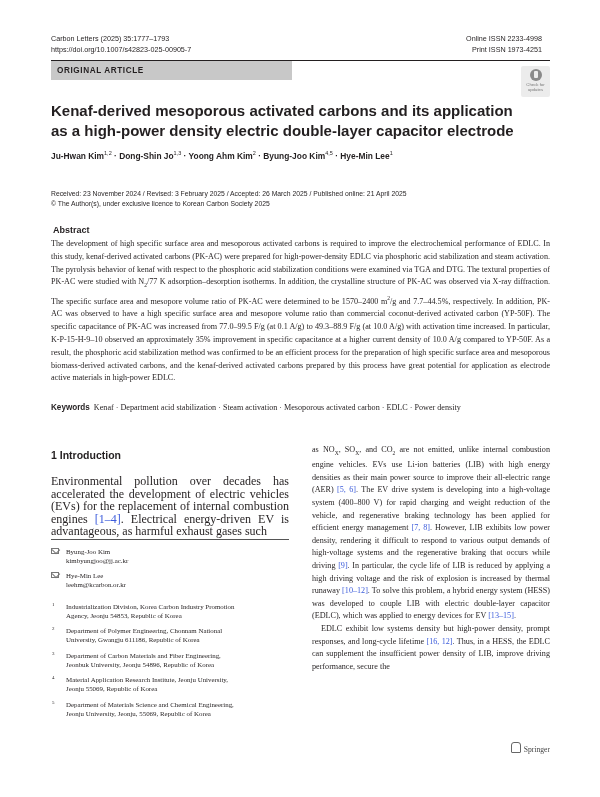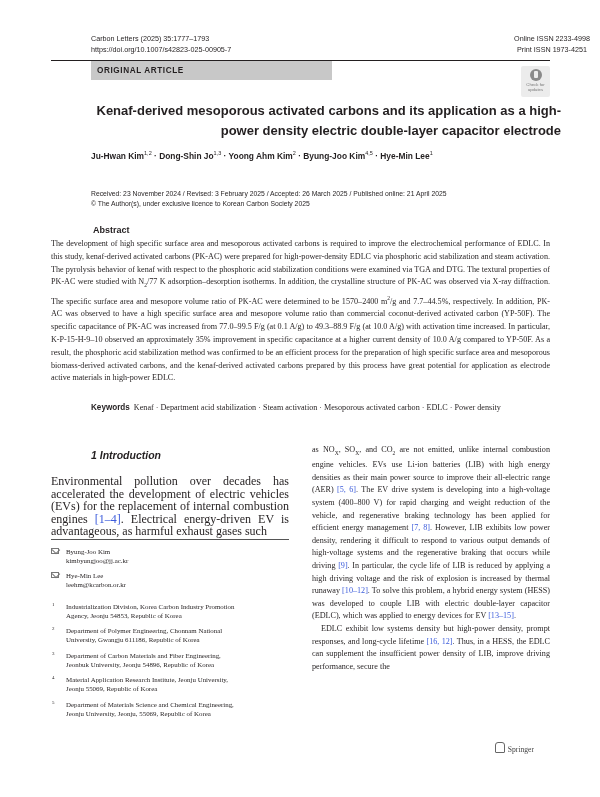--- a/index.html
+++ b/index.html
@@ -1,60 +1,60 @@
 <!DOCTYPE html>
 <html><head>
 <meta charset="utf-8">
 <style>
   html, body { margin: 0; padding: 0; background: #ffffff; }
   body { width: 600px; height: 797px; position: relative; overflow: hidden; color: #231f20; }
   .page { position: absolute; left: 51px; top: 0; width: 499px; }
-  .sans { font-family: "Liberation Sans", "DejaVu Sans", sans-serif; margin-left: 40px; }
+  .sans { font-family: "Liberation Sans", "DejaVu Sans", sans-serif; }
   .serif { font-family: "Liberation Serif", "DejaVu Serif", serif; }
 
   .hdr { position: absolute; top: 33px; left: 0; width: 499px; font-size: 7.2px; line-height: 11px; }
   .hdr .left { position: absolute; left: 0; top: 0; }
-  .hdr .right { position: absolute; right: 0; top: 0; text-align: center; }
+  .hdr .right { position: absolute; right: 8px; top: 0; text-align: right; }
   .rule { position: absolute; top: 60px; left: 0; width: 499px; height: 1px; background: #231f20; }
   .banner { position: absolute; top: 61px; left: 0; width: 241px; height: 19px; background: #c8c8c8;
             font-size: 8.2px; font-weight: bold; letter-spacing: 0.6px; line-height: 19px; padding-left: 6px; box-sizing: border-box; }
   .badge { position: absolute; top: 66px; right: 0; width: 29px; height: 31px; background: #ececec; border-radius: 2px;
            font-size: 4.3px; color: #777; text-align: center; line-height: 4.6px; }
   .badge .ico { width: 12px; height: 12px; border-radius: 50%; background: #8a8a8a; margin: 3px auto 2px; position: relative; }
   .badge .ico::after { content: ""; position: absolute; left: 4px; top: 2px; width: 4px; height: 7px; background: #ececec; border-radius: 1px; }
 
-  .title { position: absolute; top: 101px; left: 0; width: 470px; font-size: 13px; font-weight: bold; line-height: 20px; text-align: right; }
+  .title { position: absolute; top: 101px; left: 0; width: 470px; font-size: 15px; font-weight: bold; line-height: 20px; }
   .authors { position: absolute; top: 150px; left: 0; font-size: 8.4px; font-weight: bold; }
   .authors sup { font-size: 5.5px; font-weight: normal; }
   .dates { position: absolute; top: 189px; left: 0; font-size: 6.8px; line-height: 10px; }
 
   .abs-h { position: absolute; top: 225px; left: 2px; font-size: 9px; font-weight: bold; }
   .abs { position: absolute; top: 238px; left: 0; width: 499px; font-size: 8.15px; line-height: 12.8px; text-align: justify; }
   .kw { position: absolute; top: 403px; left: 0; width: 499px; font-size: 8.15px; }
   .kw .lab { font-weight: bold; margin-right: 4px; }
 
-  .sec { position: absolute; top: 449px; left: 0; font-size: 10.5px; font-weight: bold; font-style: italic; }
+  .sec { position: absolute; top: 449px; left: 0; font-size: 10.5px; font-weight: bold; }
   .col1 { position: absolute; top: 475px; left: 0; width: 238px; font-size: 12px; line-height: 12.6px; text-align: justify; }
   .col2 { position: absolute; top: 444px; left: 261px; width: 238px; font-size: 8.15px; line-height: 12.6px; text-align: justify; }
   .col2 p { margin: 0; }
   .col2 p.ind { text-indent: 9px; }
   .cite { color: #3b5bdb; }
   sub { font-size: 5.5px; }
   sup.s { font-size: 5.5px; }
 
   .fn-rule { position: absolute; top: 539px; left: 0; width: 238px; height: 1px; background: #555; }
   .corr { position: absolute; left: 0; width: 238px; font-size: 6.9px; line-height: 9.2px; }
   .corr .env { position: absolute; left: 0; top: 1px; width: 8px; height: 6px; border: 0.8px solid #777; box-sizing: border-box; }
   .corr .env::after { content: ""; position: absolute; left: 0.5px; top: -2px; width: 5px; height: 5px; border-right: 0.8px solid #777; border-bottom: 0.8px solid #777; transform: rotate(45deg); transform-origin: center; }
   .corr .txt { position: absolute; left: 15px; top: 0; }
   .aff { position: absolute; left: 0; width: 238px; font-size: 6.9px; line-height: 9.2px; }
   .aff .num { position: absolute; left: 1px; top: -2px; font-size: 5px; }
   .aff .txt { position: absolute; left: 15px; top: 0; width: 222px; }
 
-  .springer { position: absolute; top: 742px; right: 16px; font-size: 7.6px; color: #444; padding-left: 12px; }
+  .springer { position: absolute; top: 742px; right: 0; font-size: 7.6px; color: #444; padding-left: 12px; }
   .springer .horse { display: inline-block; width: 8px; height: 9px; border: 0.8px solid #666; border-radius: 3px 3px 1px 1px; margin-right: 3px; vertical-align: -1px; }
 </style>
 </head>
 <body>
 
 <div class="page">
 
   <div class="hdr sans">
     <div class="left">
       <div>Carbon Letters (2025) 35:1777–1793</div>

